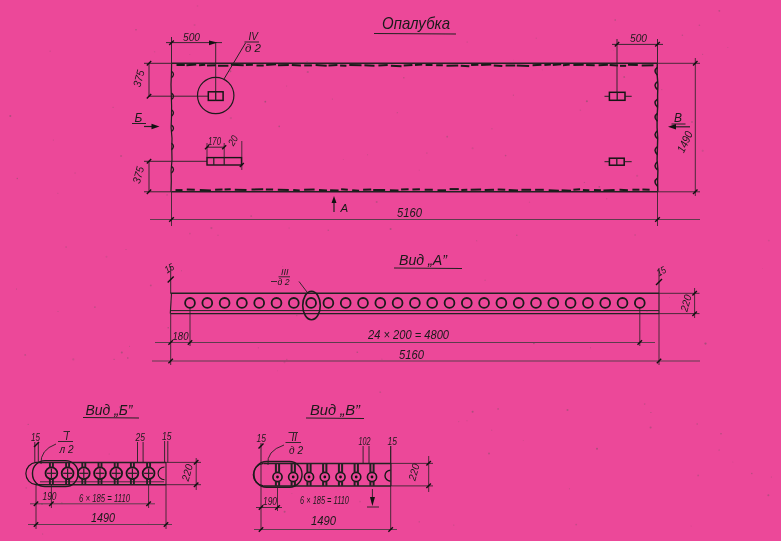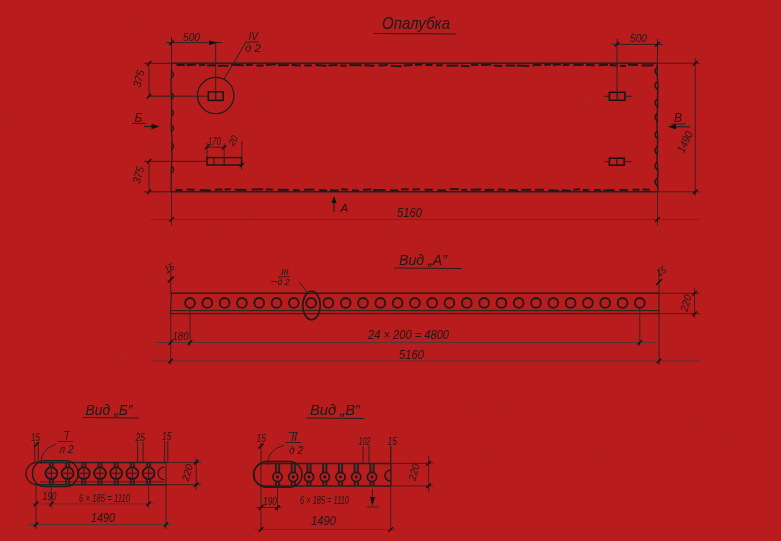--- a/index.html
+++ b/index.html
@@ -1,16 +1,16 @@
 <!DOCTYPE html>
 <html><head>
 <meta charset="utf-8">
 <style>
 html,body{margin:0;padding:0;background:#faf9f7;}
-#sheet{position:relative;width:781px;height:541px;background:#b91c1c;overflow:hidden;}
+#sheet{position:relative;width:781px;height:541px;background:#ec4899;overflow:hidden;}
 </style>
 </head>
 <body>
 <div id="sheet">
 <svg width="781" height="541" viewBox="0 0 781 541" style="filter:blur(0.35px);">
 
 <g>
         <text x="382.0" y="29.0" style="font-family:'Liberation Sans',sans-serif;font-style:italic;font-size:17px;fill:#1a1a1a;" text-anchor="start" textLength="68" lengthAdjust="spacingAndGlyphs">Опалубка</text>
         <line x1="374.0" y1="33.5" x2="456.0" y2="34.0" stroke="#222" stroke-width="1.2"></line>
       </g>

